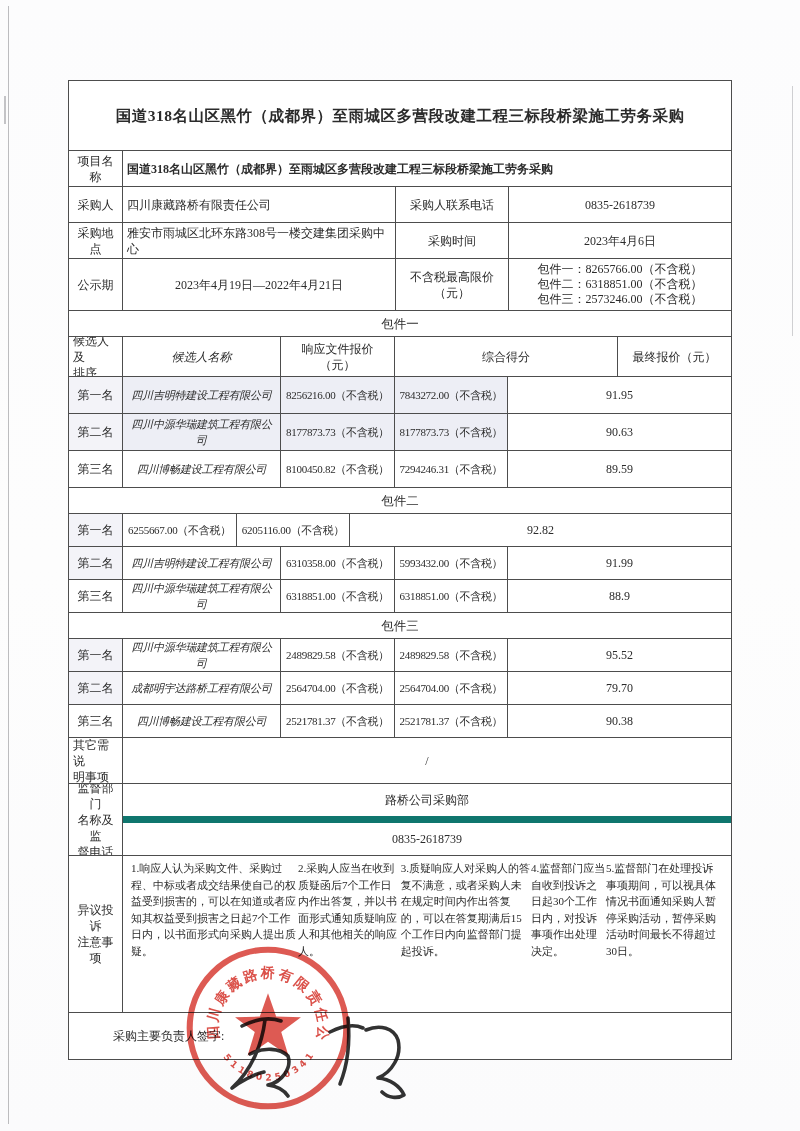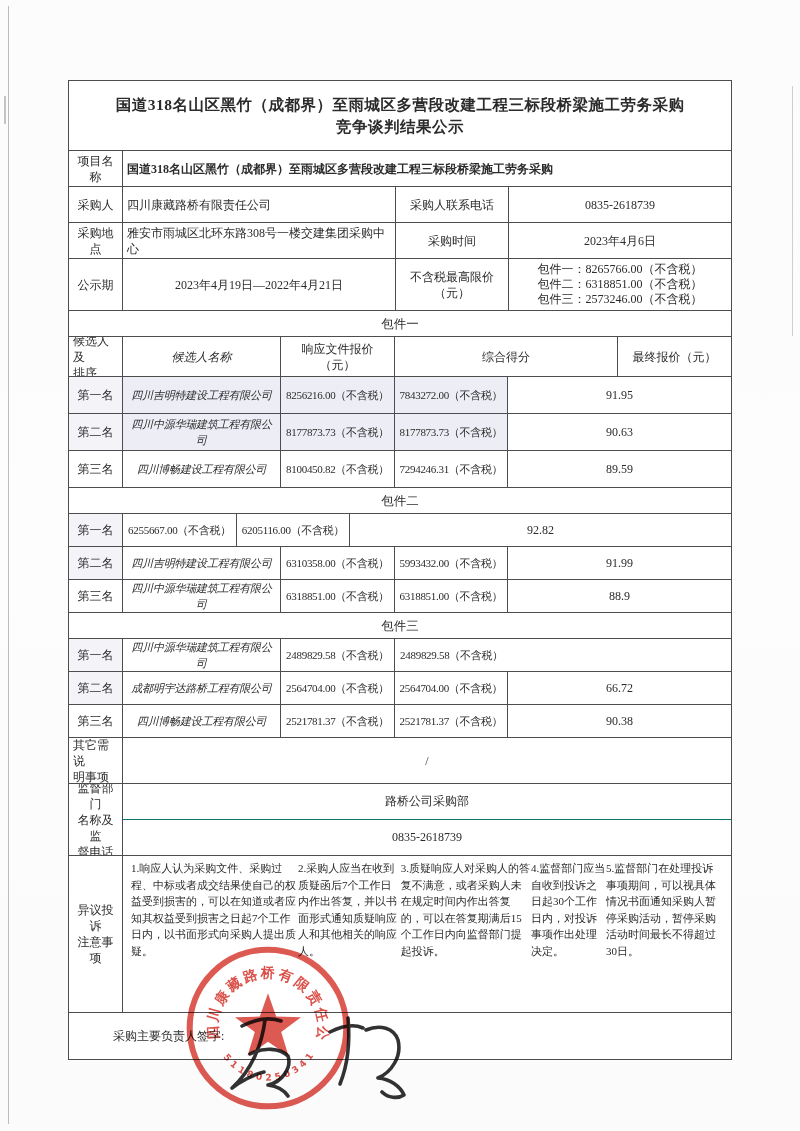--- a/index.html
+++ b/index.html
@@ -55,21 +55,21 @@
   .r-cand2{height:33px;}
   .tint{background:#edeef5;}
   .tint-light{background:#f3f3f8;}
   .name-cell{font-size:11px;letter-spacing:-.2px;}
   .price-cell{font-size:11px;letter-spacing:-.3px;padding:2px 1px;}
   .proj-val{font-weight:600;}
   .r-other{height:46px;}
   .r-monitor{height:72px;padding:0;}
   .monitor-stack{flex:1;display:flex;flex-direction:column;}
   .monitor-stack .sub{flex:1;display:flex;align-items:center;justify-content:center;font-size:12px;box-sizing:border-box;}
-  .monitor-stack .sub.first{border-bottom:1px solid #0f766e;}
+  .monitor-stack .sub.first{border-bottom:7px solid #0f766e;}
   .r-notes{height:157px;}
   .notes-cell{flex-direction:row;align-items:flex-start;justify-content:center;text-align:left;font-size:11px;line-height:16.5px;padding:4px 8px;}
   .r-sign{height:46px;}
   .r-sign .cell{justify-content:flex-start;padding-left:8px;}
 
   
   .stamp{position:absolute;left:181px;top:941px;width:174px;height:174px;mix-blend-mode:multiply;opacity:.92;}
   .signature{position:absolute;left:210px;top:1002px;width:230px;height:105px;mix-blend-mode:multiply;}
 </style>
 </head>
@@ -81,21 +81,20 @@
   <div class="edge-right"></div>
   <div class="pencil p1">- ; ˙ '</div>
   <div class="pencil p2">·: ¸ .</div>
 
   <div class="tbl">
 
     <div class="row r-title">
       <div class="cell full">
         <div>
           <div>国道318名山区黑竹（成都界）至雨城区多营段改建工程三标段桥梁施工劳务采购</div>
-          <div>竞争谈判结果公示</div>
         </div>
       </div>
     </div>
 
     <div class="row r-info">
       <div class="cell c1">项目名称</div>
       <div class="cell full left proj-val">国道318名山区黑竹（成都界）至雨城区多营段改建工程三标段桥梁施工劳务采购</div>
     </div>
 
     <div class="row r-info">
@@ -187,27 +186,28 @@
 
     <div class="row r-sec">
       <div class="cell full">包件三</div>
     </div>
 
     <div class="row r-cand2">
       <div class="cell c1 tint-light">第一名</div>
       <div class="cell c2 name-cell">四川中源华瑞建筑工程有限公司</div>
       <div class="cell c3 price-cell">2489829.58（不含税）</div>
       <div class="cell c4 price-cell">2489829.58（不含税）</div>
+      <div class="cell c5">95.52</div>
     </div>
     <div class="row r-cand2">
       <div class="cell c1 tint-light">第二名</div>
       <div class="cell c2 name-cell">成都明宇达路桥工程有限公司</div>
       <div class="cell c3 price-cell">2564704.00（不含税）</div>
       <div class="cell c4 price-cell">2564704.00（不含税）</div>
-      <div class="cell c5">66.72</div>
+      <div class="cell c5">79.70</div>
     </div>
     <div class="row r-cand2">
       <div class="cell c1">第三名</div>
       <div class="cell c2 name-cell">四川博畅建设工程有限公司</div>
       <div class="cell c3 price-cell">2521781.37（不含税）</div>
       <div class="cell c4 price-cell">2521781.37（不含税）</div>
       <div class="cell c5">90.38</div>
     </div>
 
     <div class="row r-other">

